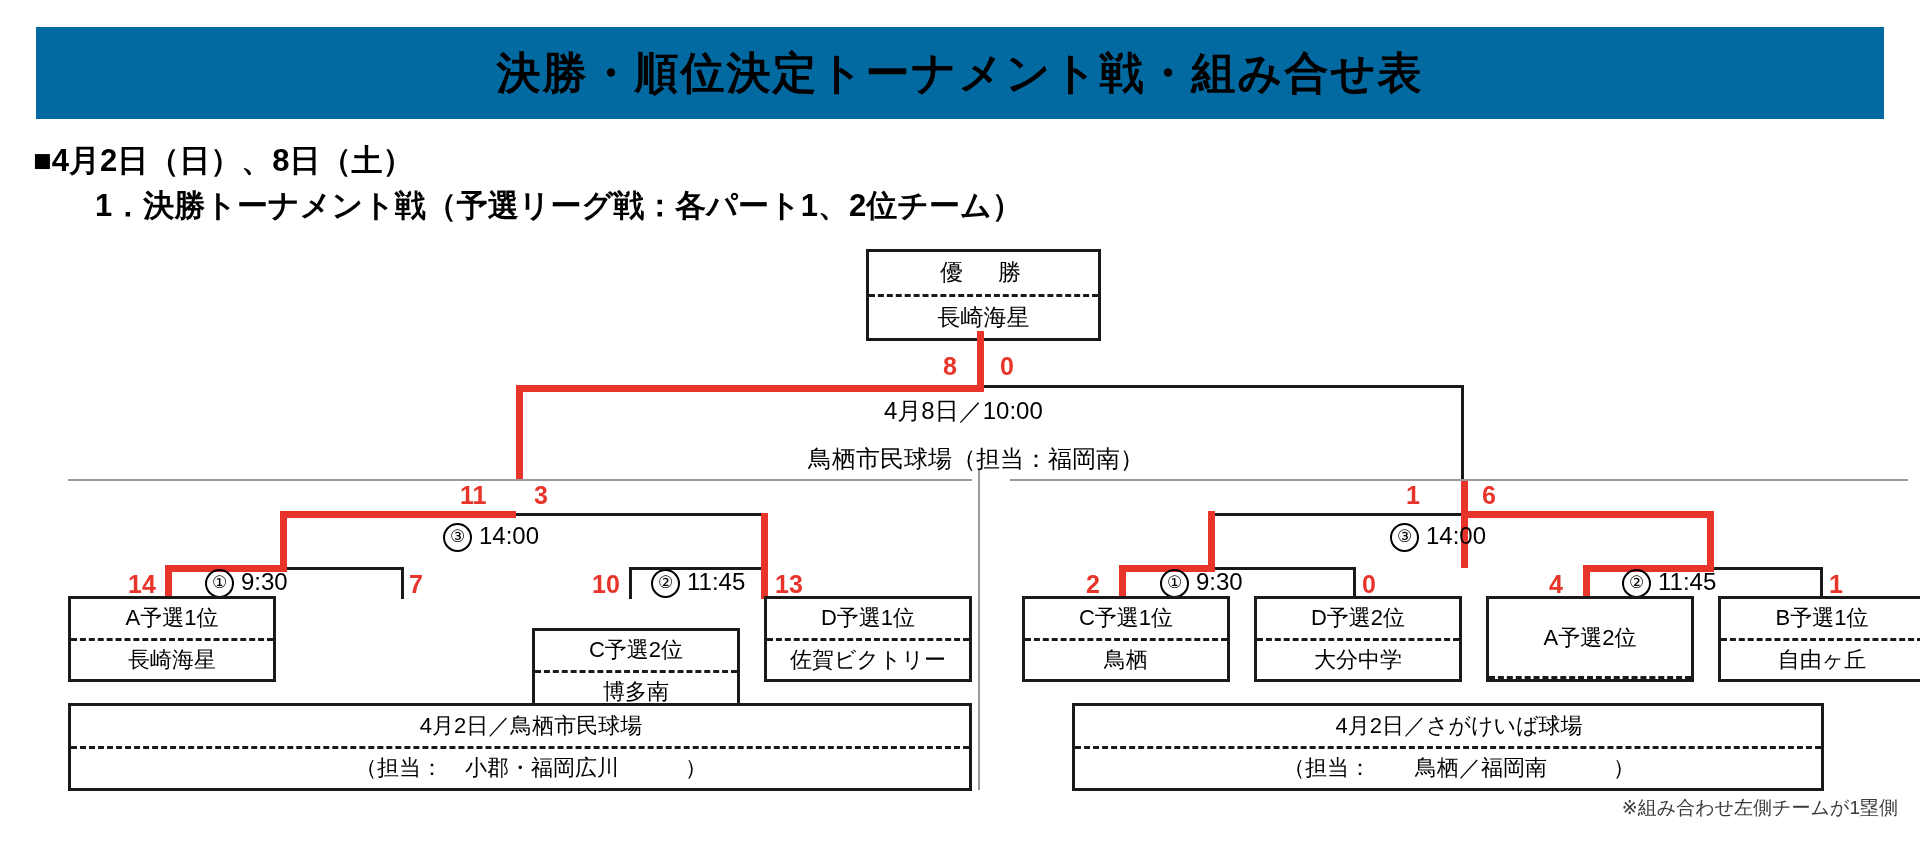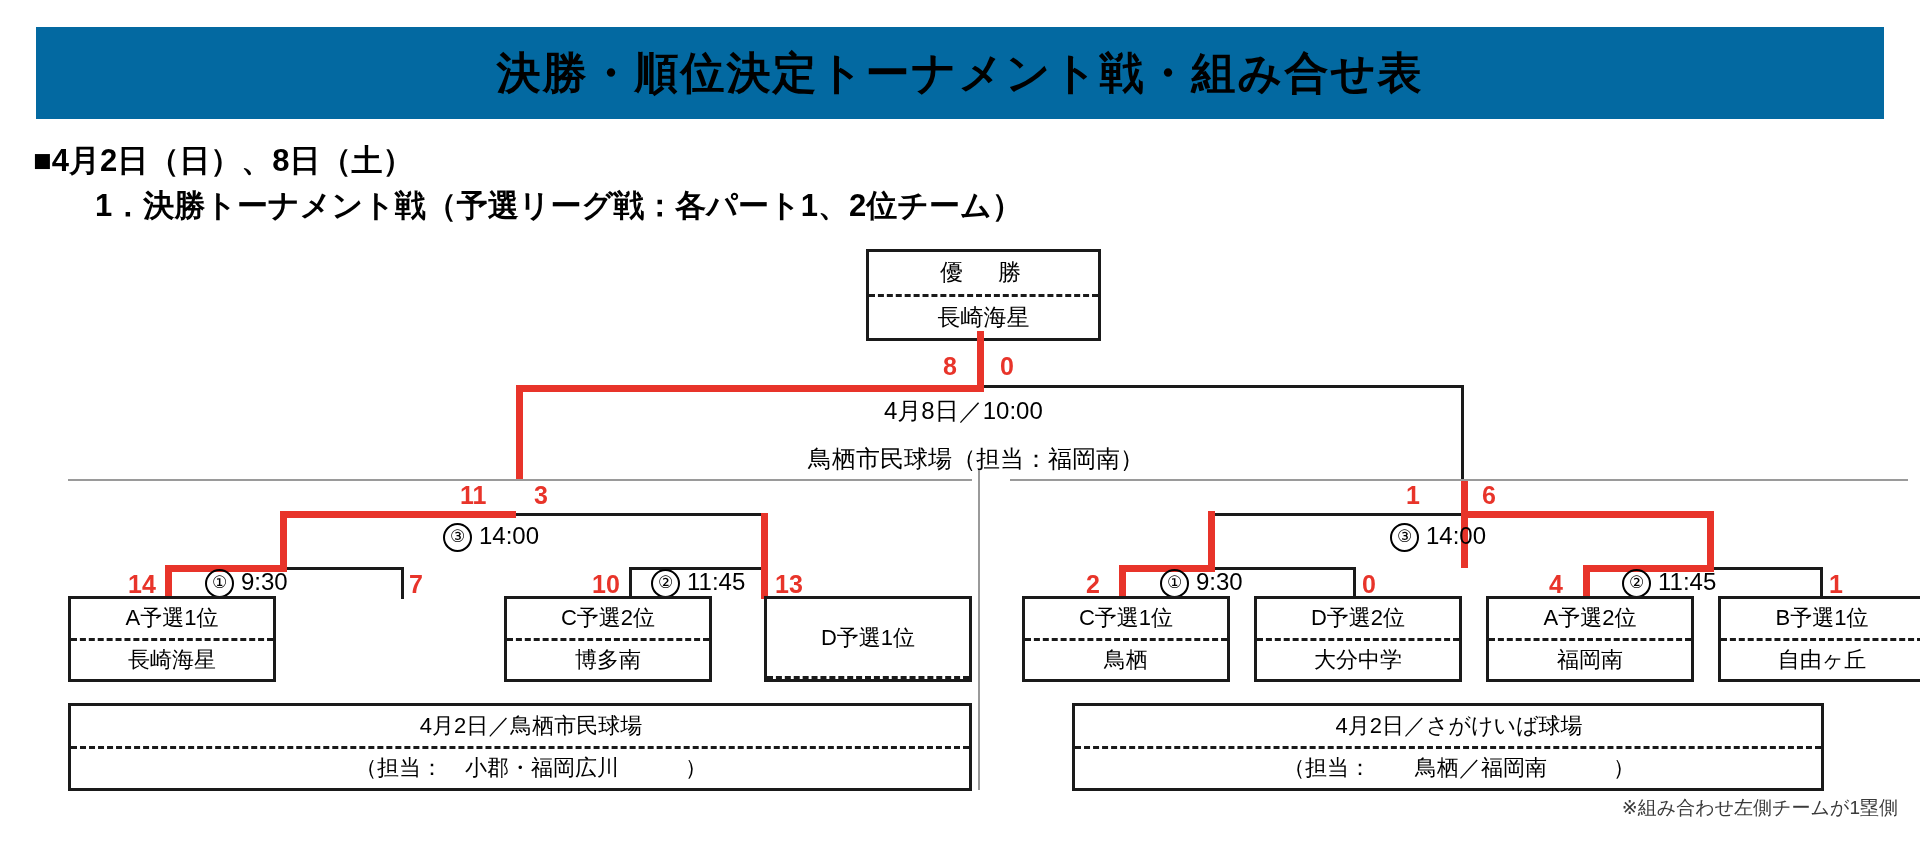--- a/index.html
+++ b/index.html
@@ -51,21 +51,21 @@
     left:866px;top:249px;width:235px;height:92px;
   }
   .champ .row{font-size:23px;}
   .champ .row.top{letter-spacing:6px;}
 
   
   .team{width:208px;height:86px;top:596px;}
   .team .row{font-size:22px;}
   .t1{left:68px;}
   .t2{left:300px;}
-  .t3{left:504px;}
+  .t3{left:532px;margin-top:32px;}
   .t4{left:764px;}
   .t5{left:1022px;}
   .t6{left:1254px;}
   .t7{left:1486px;}
   .t8{left:1718px;}
 
   
   .venue{height:88px;top:703px;}
   .venue .row{font-size:22px;padding-left:22px;}
   .venue-l{left:68px;width:904px;}
@@ -204,32 +204,32 @@
   <div class="tbox team t1">
     <div class="row top">A予選1位</div>
     <div class="row">長崎海星</div>
   </div>
   <div class="tbox team t3">
     <div class="row top">C予選2位</div>
     <div class="row">博多南</div>
   </div>
   <div class="tbox team t4">
     <div class="row top">D予選1位</div>
+    <div class="row">佐賀ビクトリー</div>
   </div>
   <div class="tbox team t5">
     <div class="row top">C予選1位</div>
     <div class="row">鳥栖</div>
   </div>
   <div class="tbox team t6">
     <div class="row top">D予選2位</div>
     <div class="row">大分中学</div>
   </div>
   <div class="tbox team t7">
     <div class="row top">A予選2位</div>
-    <div class="row">福岡南</div>
   </div>
   <div class="tbox team t8">
     <div class="row top">B予選1位</div>
     <div class="row">自由ヶ丘</div>
   </div>
 
   <div class="tbox venue venue-l">
     <div class="row top">4月2日／鳥栖市民球場</div>
     <div class="row">（担当：　小郡・福岡広川　　　）</div>
   </div>

